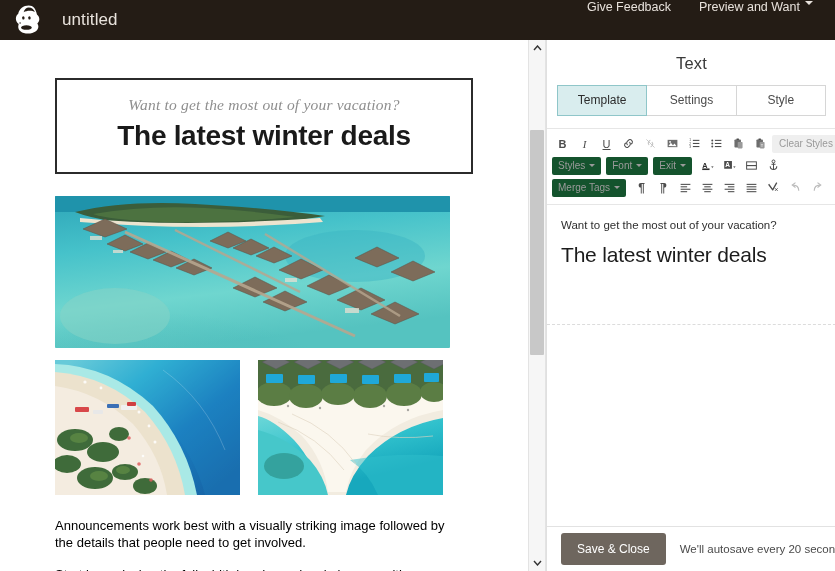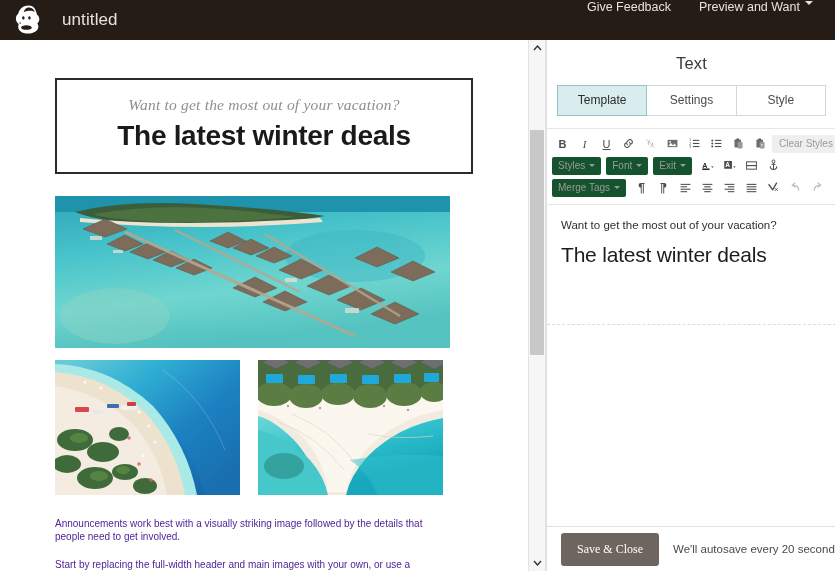--- a/index.html
+++ b/index.html
@@ -62,21 +62,21 @@
     margin: 22px 55px 0 55px; height: 152px; width: 395px;
     border-radius: 1px; overflow: hidden; position: relative;
   }
   .img-row {
     margin: 12px 55px 0 55px; width: 395px; display: flex; gap: 18px;
   }
   .img-half { width: 185px; height: 135px; overflow: hidden; position: relative; }
 
   .body-copy { margin: 22px 55px 0 55px; width: 400px; }
   .body-copy p {
-    font-size: 10px; color: #4c1d95; line-height: 1.33; margin: 0 0 14px 0;
+    font-size: 13px; color: #000000; line-height: 1.33; margin: 0 0 14px 0;
   }
 
   
   .scrollbar {
     position: absolute; top: 40px; left: 528px; width: 16px; height: 531px;
     background: #f6f6f6; border-left: 1px solid #e3e3e3; border-right: 1px solid #e3e3e3;
   }
   .sb-arrow {
     position: absolute; left: 0; width: 16px; height: 16px;
     display: flex; align-items: center; justify-content: center;
@@ -147,21 +147,21 @@
     position: absolute; left: 0; right: 0; top: 284px;
   }
 
   .panel-footer {
     border-top: 1px solid #e2e2e2; height: 44px; display: flex; align-items: center;
     padding: 0 14px; gap: 14px; background: #fff;
   }
   .btn-save-close {
     background: #6e665e; color: #ffffff; font-size: 12px; border: none;
     padding: 9px 16px; border-radius: 3px; cursor: pointer; white-space: nowrap;
-    font-family: Liberation Serif, serif;
+    font-family: Liberation Sans, sans-serif;
   }
   .autosave-note { font-size: 11.5px; color: #4a4a4a; white-space: nowrap; }
 </style>
 </head>
 <body>
 
 <div id="app">
 
   <div class="topbar">
     <div class="logo-wrap">

